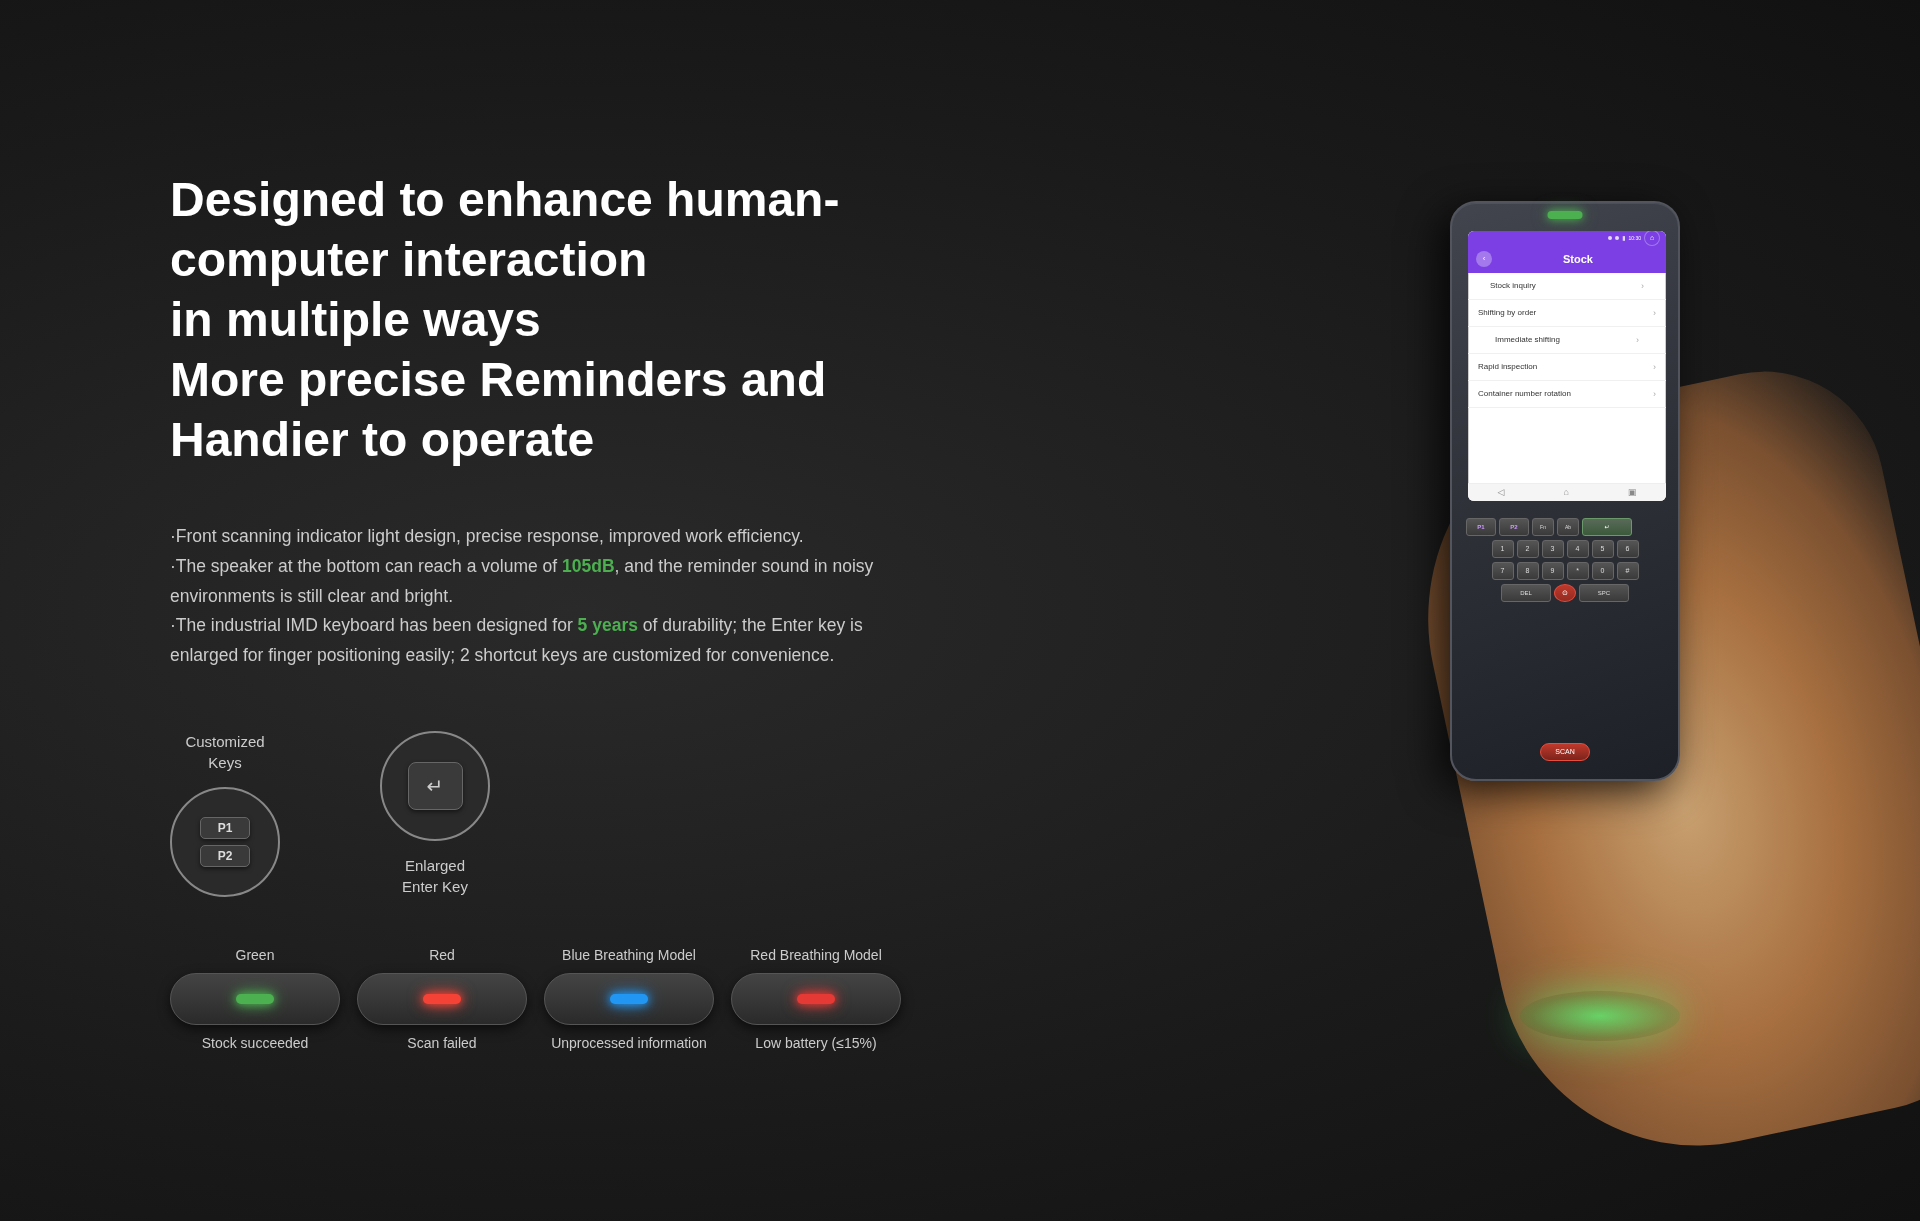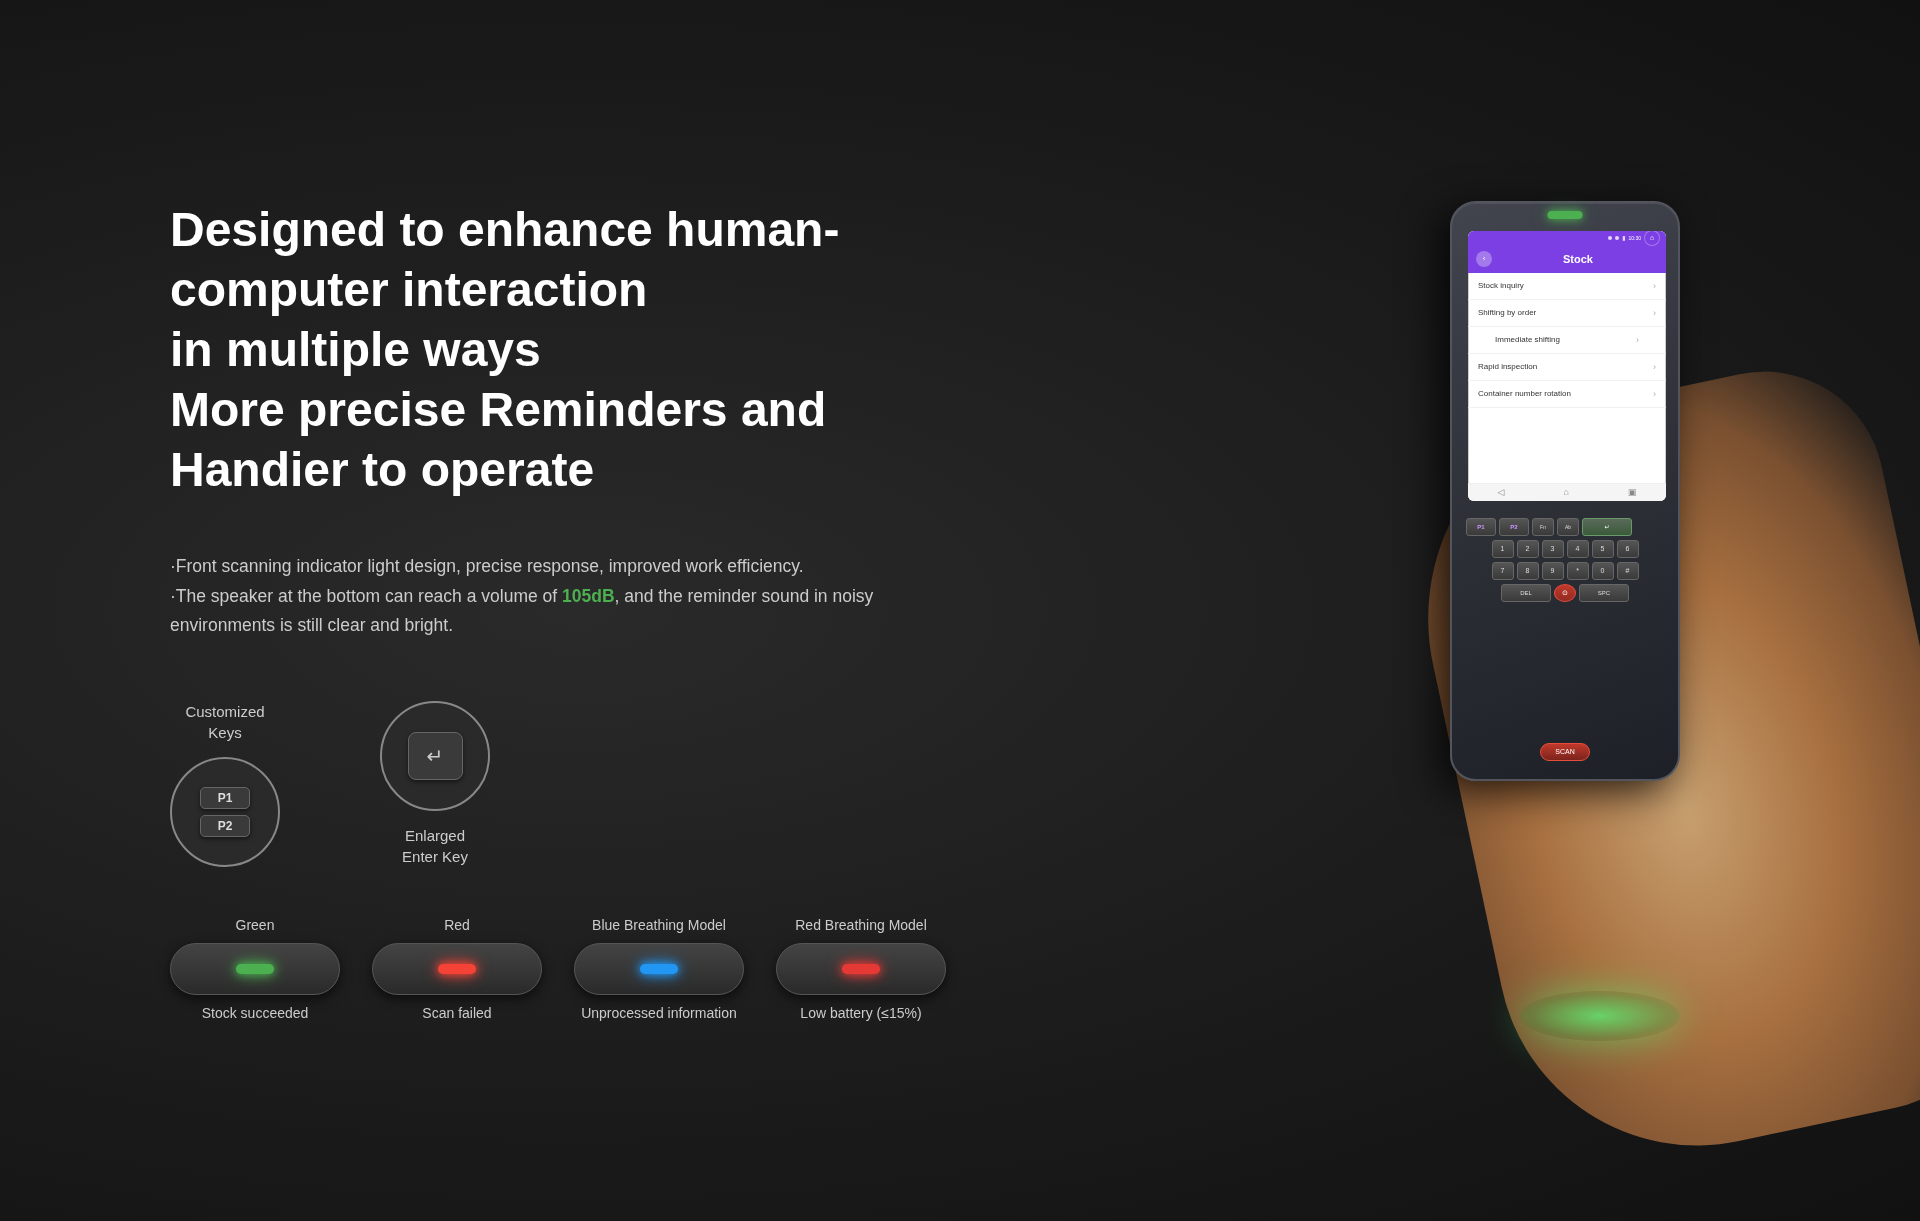--- a/index.html
+++ b/index.html
@@ -126,21 +126,21 @@
       display: flex;
       align-items: center;
       justify-content: center;
       font-size: 20px;
       color: #ccc;
       box-shadow: 0 2px 4px rgba(0,0,0,0.5);
     }
 
     .indicators-section {
       display: flex;
-      gap: 32px;
+      gap: 17px;
       flex-wrap: wrap;
     }
 
     .indicator-item {
       display: flex;
       flex-direction: column;
       align-items: center;
       gap: 10px;
     }
 
@@ -217,20 +217,23 @@
     <h1 class="main-title">
       <span>Designed to enhance human-computer interaction</span><br>
       <span>in multiple ways</span><br>
       <span>More precise Reminders and Handier to operate</span>
     </h1>
 
     <div class="description">
       <p>·Front scanning indicator light design, precise response, improved work efficiency.</p>
       <p>
         <span>·The speaker at the bottom can reach a volume of </span><span class="highlight-green">105dB</span><span>, and the reminder sound in noisy environments is still clear and bright.</span>
+      </p>
+      <p>
+        <span>·The industrial IMD keyboard has been designed for </span><span class="highlight-green-2">5 years</span><span> of durability; the Enter key is enlarged for finger positioning easily; 2 shortcut keys are customized for convenience.</span>
       </p>
     </div>
 
     <div class="keys-section">
 
       <div class="key-item">
         <div class="key-label">Customized<br>Keys</div>
         <div class="key-circle">
           <div class="p1-key">P1</div>
           <div class="p2-key">P2</div>
@@ -343,21 +346,21 @@
             <div style="font-size:5px;color:white;">10:30</div>
             <div style="width:16px;height:16px;border-radius:50%;background:#7b3fe4;border:1px solid rgba(255,255,255,0.3);display:flex;align-items:center;justify-content:center;font-size:7px;color:white;">⌂</div>
           </div>
 
           <div style="background:#7b3fe4; height:28px; display:flex; align-items:center; padding:0 8px; gap:6px;">
             <div style="width:16px;height:16px;border-radius:50%;background:rgba(255,255,255,0.3);display:flex;align-items:center;justify-content:center;font-size:8px;color:white;">‹</div>
             <div style="flex:1;text-align:center;font-size:11px;color:white;font-weight:bold;">Stock</div>
           </div>
 
           <div>
-            <div style="display:flex;align-items:center;justify-content:space-between;padding:8px 10px;border-bottom:1px solid #f0f0f0;font-size:8px;color:#333;">
+            <div style="display:flex;align-items:center;justify-content:space-between;padding:8px 22px;border-bottom:1px solid #f0f0f0;font-size:8px;color:#333;">
               <span>Stock inquiry</span>
               <span style="color:#aaa;font-size:9px;">›</span>
             </div>
             <div style="display:flex;align-items:flex-start;justify-content:space-between;padding:8px 10px;border-bottom:1px solid #f0f0f0;font-size:8px;color:#333;">
               <span>Shifting by order</span>
               <span style="color:#aaa;font-size:9px;">›</span>
             </div>
             <div style="display:flex;align-items:center;justify-content:space-between;padding:8px 27px;border-bottom:1px solid #f0f0f0;font-size:8px;color:#333;">
               <span>Immediate shifting</span>
               <span style="color:#aaa;font-size:9px;">›</span>

